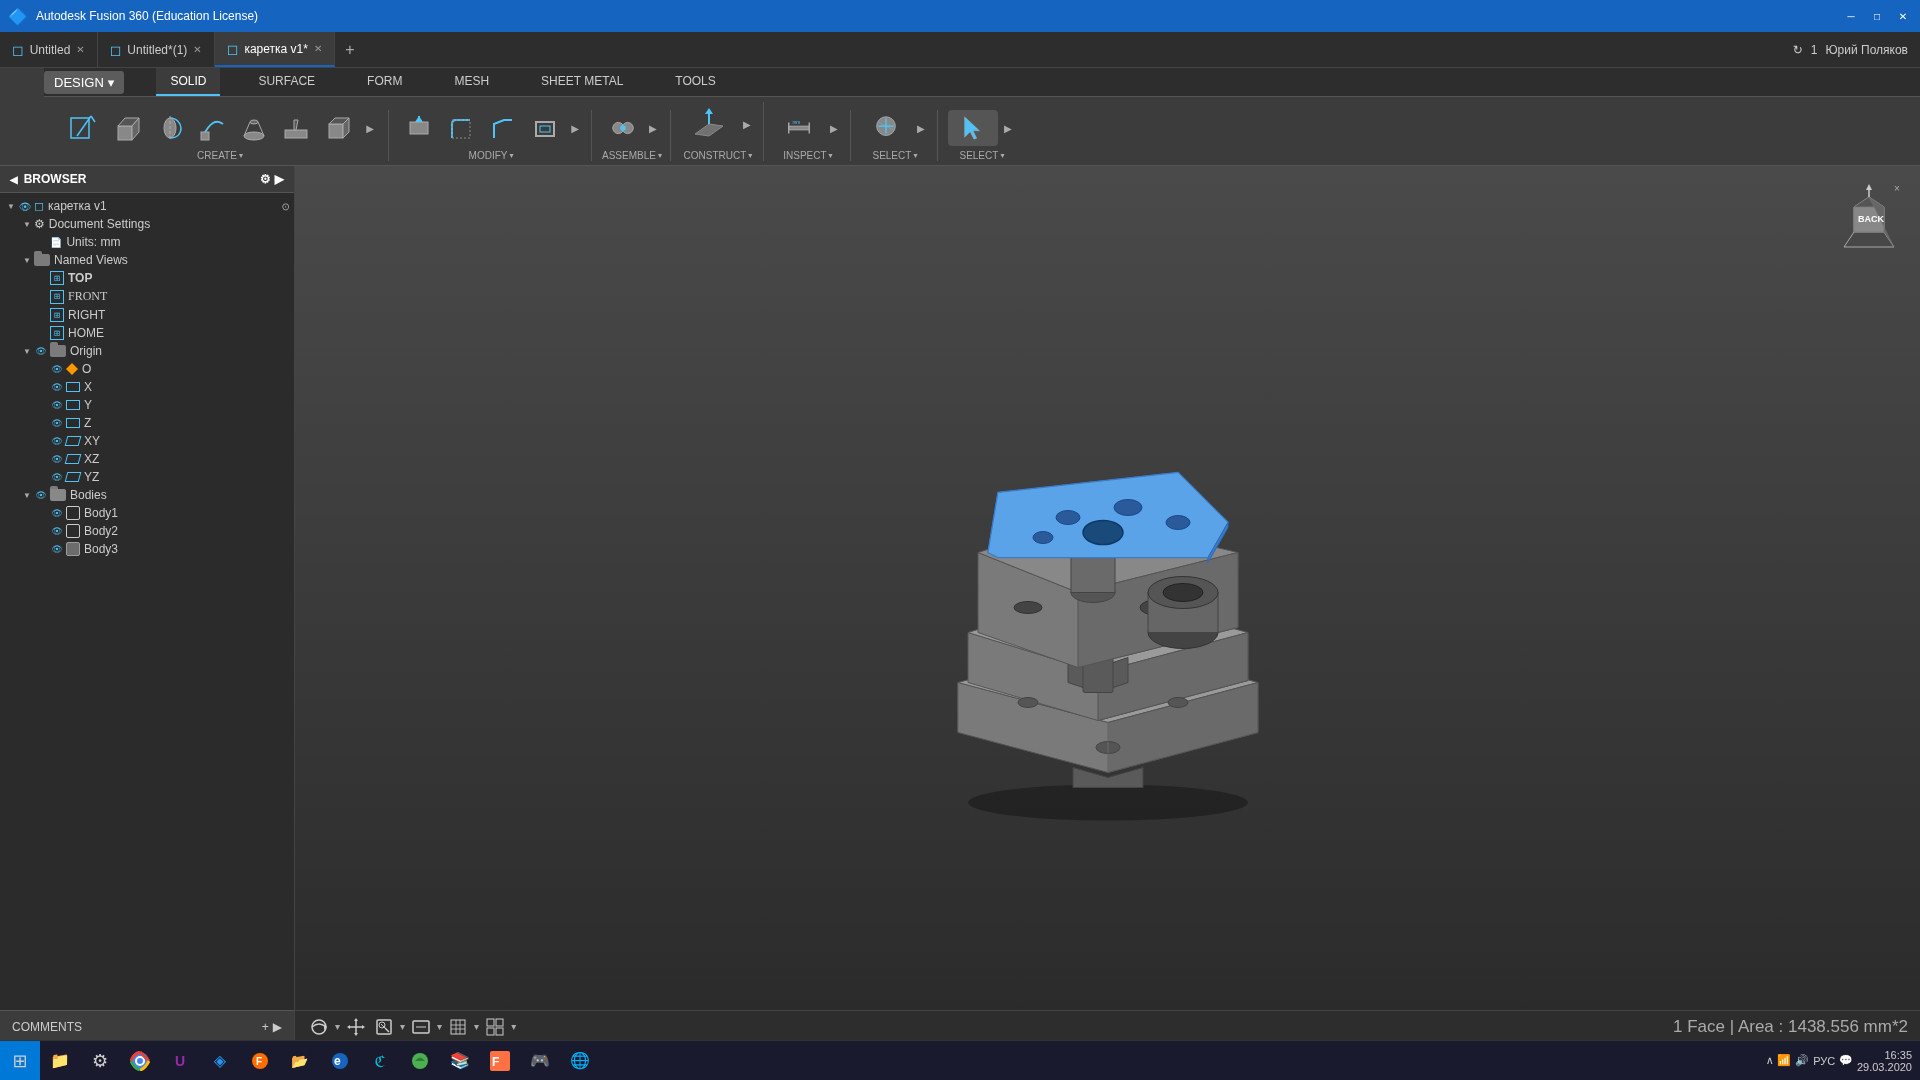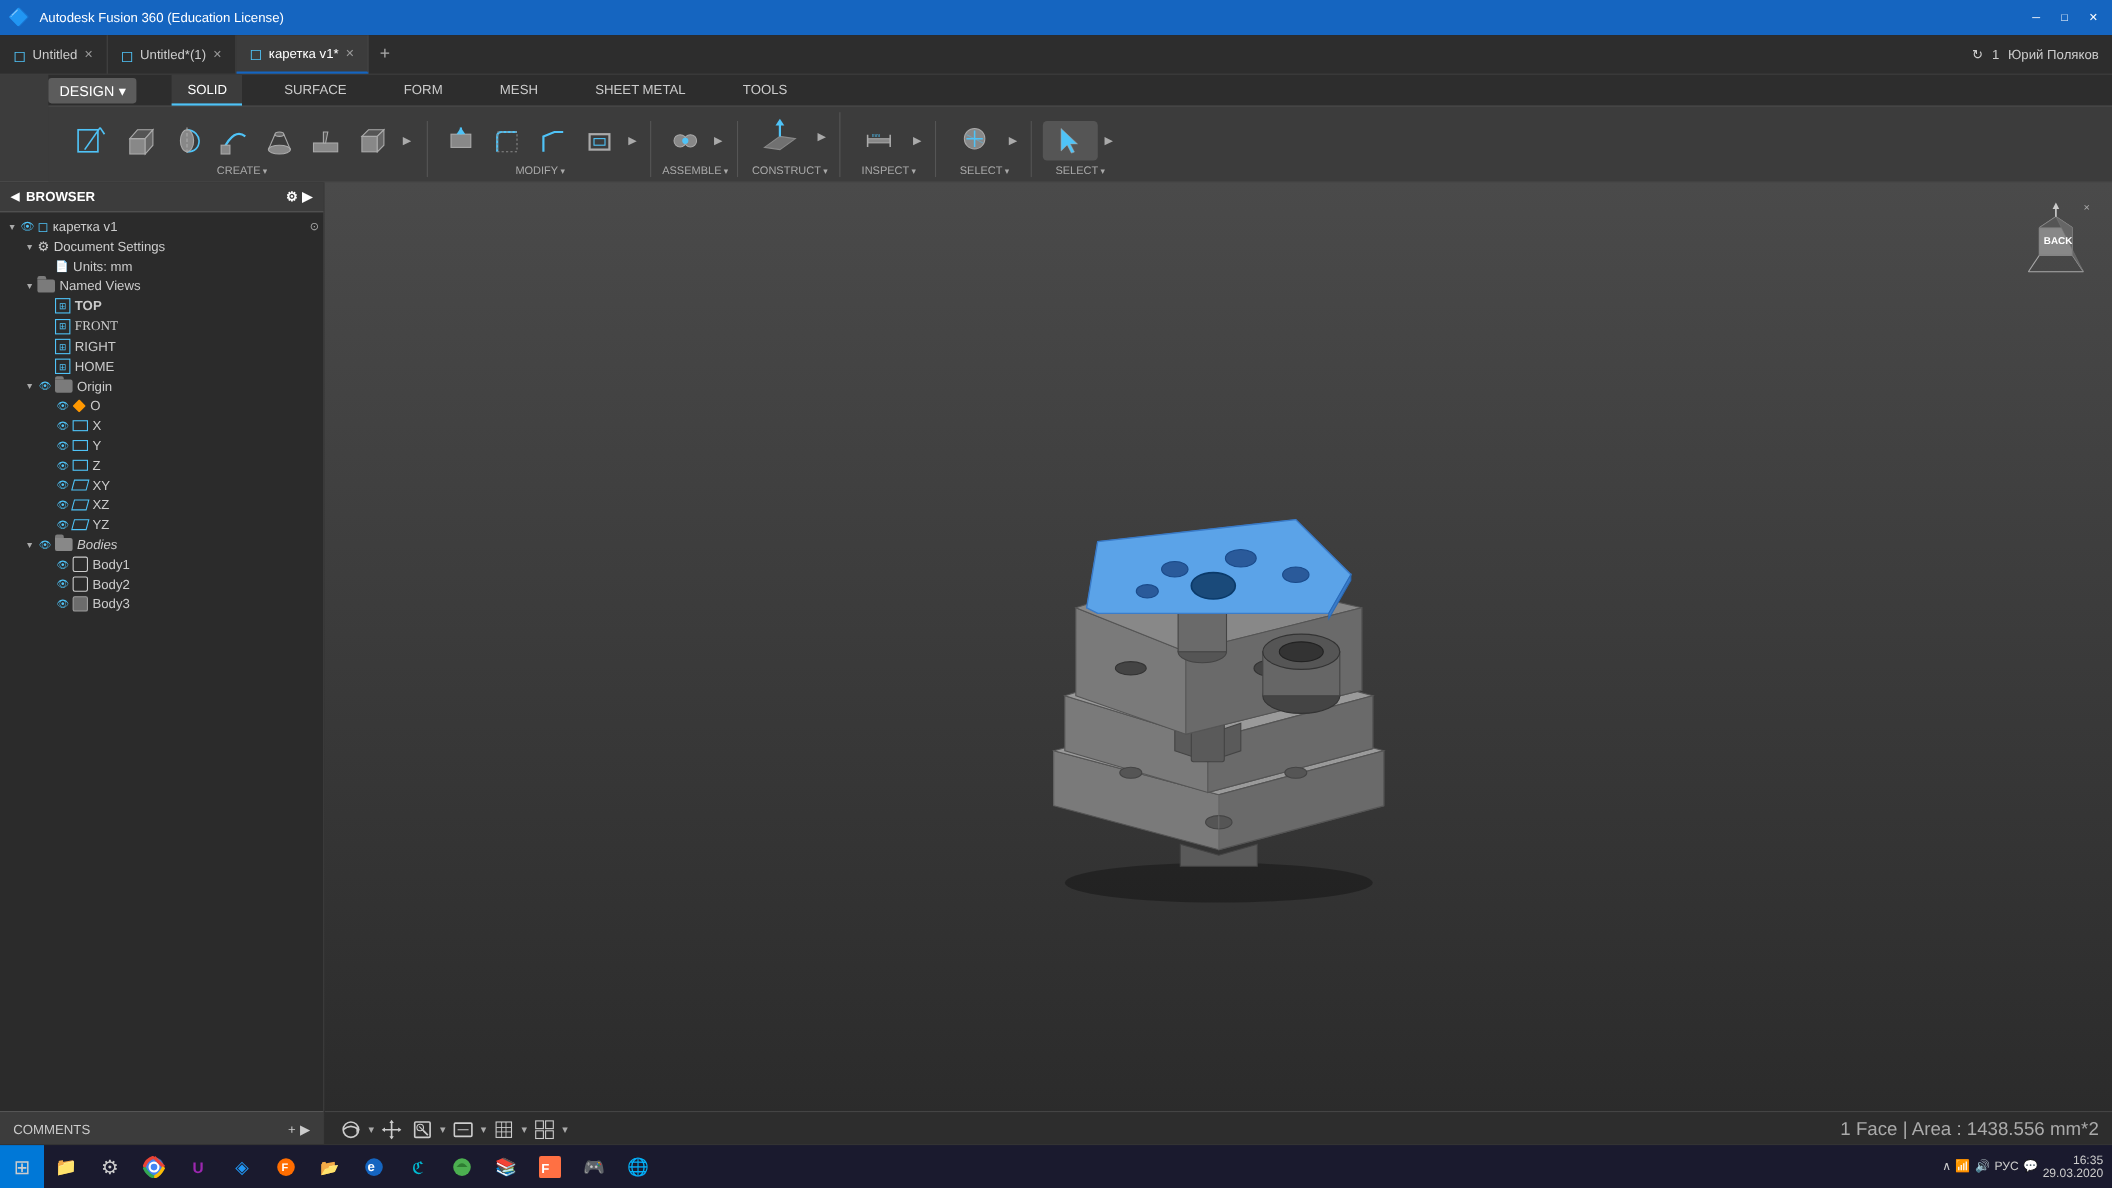--- a/index.html
+++ b/index.html
@@ -734,21 +734,21 @@
         <span style="width:14px;"></span>
         <span class="tree-eye eye-icon" style="font-size:9px; margin-right:2px;">👁</span>
         <div class="plane-icon"></div>
         <span style="margin-left:4px;">YZ</span>
       </div>
 
       <div class="tree-item" style="padding-left:20px;">
         <span class="tree-expand">▼</span>
         <span class="tree-eye eye-icon" style="font-size:9px; margin-right:2px;">👁</span>
         <div class="folder-tree-icon" style="background:#888;"></div>
-        <span style="margin-left:4px;font-style:italic;">Bodies</span>
+        <span style="margin-left:4px;">Bodies</span>
       </div>
 
       <div class="tree-item" style="padding-left:36px;">
         <span style="width:14px;"></span>
         <span class="tree-eye eye-icon" style="font-size:9px; margin-right:2px;">👁</span>
         <div class="body-icon"></div>
         <span style="margin-left:4px;">Body1</span>
       </div>
 
       <div class="tree-item" style="padding-left:36px;">

